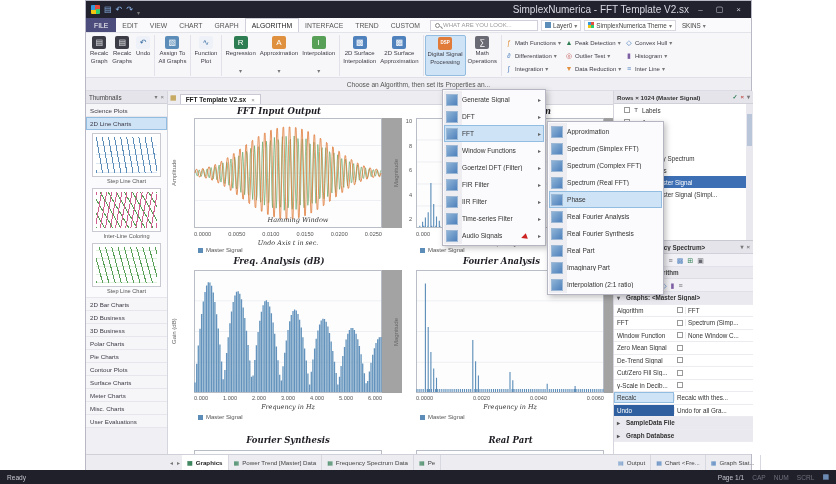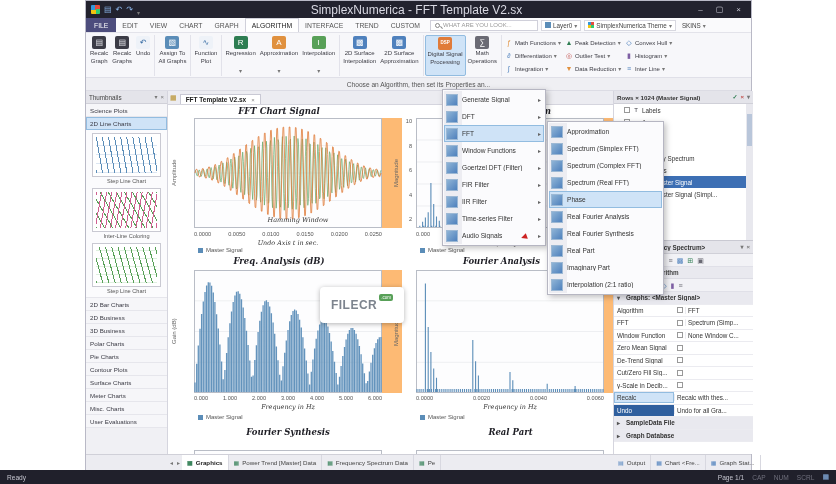--- a/index.html
+++ b/index.html
@@ -5,21 +5,21 @@
 *{margin:0;padding:0;box-sizing:border-box;}
 body{background:#fff;}
 .screen{position:relative;width:836px;height:484px;background:#fff;overflow:hidden;
   font-family:"Liberation Sans",sans-serif;color:#333;-webkit-font-smoothing:antialiased;}
 .win{position:absolute;left:85px;top:0;width:667px;height:470px;background:#f4f4f6;border:1px solid #b9b9c6;border-bottom:none;}
 
 
 .titlebar{position:absolute;left:0;top:0;right:0;height:17px;background:#22222e;display:flex;align-items:center;padding:0 5px;gap:4px;}
 .app-ico{width:9px;height:9px;border-radius:1px;background:conic-gradient(#e74c3c 0 25%,#2ecc71 0 50%,#f1c40f 0 75%,#3498db 0);}
 .tb-ico{font-size:8px;color:#8ab4e8;line-height:1;}
-.tb-title{flex:1;text-align:center;color:#d8d8e2;font-size:12px;white-space:nowrap;overflow:hidden;}
+.tb-title{flex:1;text-align:right;color:#d8d8e2;font-size:10px;white-space:nowrap;overflow:hidden;}
 .winbtn{width:15px;text-align:center;color:#c9c9d4;font-size:8px;line-height:1;}
 
 
 .tabrow{position:absolute;top:17px;left:0;right:0;height:15px;background:#fafafc;border-bottom:1px solid #e3e3ea;display:flex;align-items:stretch;overflow:hidden;}
 .file-tab{background:#4d4d7d;color:#fff;font-size:6.8px;padding:0 8px;display:flex;align-items:center;}
 .rtab{font-size:6.8px;color:#555;padding:0 6px;display:flex;align-items:center;white-space:nowrap;}
 .rtab.active{background:#fff;border:1px solid #d0d0da;border-bottom:none;color:#222;}
 .searchbox{margin-left:4px;align-self:center;display:flex;align-items:center;gap:3px;border:1px solid #d0d0da;background:#fff;height:11px;padding:0 4px;width:108px;font-size:6px;color:#999;white-space:nowrap;overflow:hidden;}
 .mag{width:5px;height:5px;border:1px solid #888;border-radius:50%;position:relative;flex:none;}
 .mag::after{content:"";position:absolute;left:3.5px;top:3.5px;width:3px;height:1px;background:#888;transform:rotate(45deg);}
@@ -71,41 +71,41 @@
 .dtab .x{color:#888;font-size:6px;font-weight:normal;}
 .charts{position:absolute;top:14px;left:0;right:0;bottom:0;overflow:hidden;background:#fff;}
 .cell{position:absolute;}
 #cell0{left:0;top:0;width:222px;height:150px;}
 #cell1{left:222px;top:0;width:223px;height:150px;}
 #cell2{left:0;top:150px;width:222px;height:170px;}
 #cell3{left:222px;top:150px;width:223px;height:170px;}
 #cell4{left:0;top:320px;width:222px;height:29px;}
 #cell5{left:222px;top:320px;width:223px;height:29px;}
 .ctitle{position:absolute;top:1px;left:0;right:0;text-align:center;font-family:"DejaVu Serif",serif;font-style:italic;font-weight:bold;font-size:8.5px;color:#1d1d24;}
-.plot{position:absolute;left:26px;width:208px;background:#fdba74;}
+.plot{position:absolute;left:26px;width:208px;background:#a3a3a3;}
 .plot.r1{top:13px;height:110px;}
 .plot.r2{top:15px;height:123px;}
 .plot svg{display:block;}
 .anno{position:absolute;left:0;right:0;bottom:4px;text-align:center;font-family:"DejaVu Serif",serif;font-style:italic;font-size:6.5px;color:#333;}
 .ylab{position:absolute;left:1px;width:10px;display:flex;align-items:center;justify-content:center;writing-mode:vertical-rl;transform:rotate(180deg);font-size:6px;color:#666;}
 .ylab.r1{top:13px;height:110px;}
 .ylab.r2{top:15px;height:123px;}
 .xticks{position:absolute;left:26px;width:188px;display:flex;justify-content:space-between;font-size:5.6px;color:#555;}
 .xticks.w90{width:162px;}
 .xticks.r1{top:126px;}
 .xticks.r2{top:140px;}
 .xlabel{position:absolute;left:26px;width:188px;text-align:center;font-family:"DejaVu Serif",serif;font-style:italic;font-size:6.4px;color:#333;}
 .xlabel.r1{top:134px;}
 .xlabel.r2{top:148px;}
 .legend{position:absolute;left:30px;display:flex;align-items:center;gap:3px;font-size:6px;color:#555;}
 .legend.r1{top:142px;}
 .legend.r2{top:159px;}
 .legend .sq{width:5px;height:5px;background:#5b8db8;}
 .yticks{position:absolute;left:6px;top:13px;height:104px;width:16px;display:flex;flex-direction:column;justify-content:space-between;align-items:flex-end;font-size:5.6px;color:#555;}
-.ctitle.part{top:2px;margin-left:18px;}
+.ctitle.part{top:10px;margin-left:18px;}
 .plot-stub{position:absolute;left:26px;width:188px;top:25px;height:6px;border:1px solid #b9bdc6;border-bottom:none;background:#fdfdfe;}
 .wm{position:absolute;left:152px;top:182px;width:84px;height:36px;background:#fff;border-radius:4px;box-shadow:0 1px 5px rgba(0,0,0,.3);display:flex;align-items:center;justify-content:center;gap:2px;z-index:5;}
 .wm .t{font-size:12px;font-weight:bold;color:#7d848e;letter-spacing:.5px;}
 .wm .s{font-size:4.5px;color:#fff;background:#58a058;padding:1px 2px;border-radius:2px;align-self:flex-start;margin-top:7px;}
 .cursor{position:absolute;left:353px;top:129px;width:0;height:0;border-left:6px solid #cc2222;border-top:3px solid transparent;border-bottom:3px solid transparent;transform:rotate(160deg);z-index:35;}
 
 
 .rpanel{position:absolute;left:527px;top:0;width:140px;bottom:0;background:#f0f0f4;border-left:1px solid #d5d5de;}
 .rows-panel{position:absolute;top:0;left:0;right:0;height:150px;border-bottom:1px solid #c9c9d2;background:#fff;overflow:hidden;}
 .rp-hd{height:13px;background:#e4e4ea;display:flex;align-items:center;font-size:6.2px;font-weight:bold;color:#333;padding:0 3px;gap:3px;border-bottom:1px solid #d0d0d8;}
@@ -468,21 +468,21 @@
           <span class="doc-ico">▦</span>
           <div class="dtab">
             <span>FFT Template V2.sx</span>
             <span class="x">×</span>
           </div>
         </div>
 
         <div class="charts">
 
           <div class="cell" id="cell0">
-            <div class="ctitle">FFT Chart Signal</div>
+            <div class="ctitle">FFT Input Output</div>
             <div class="ylab r1">Amplitude</div>
             <div class="plot r1">
               <svg id="svg0" width="188" height="110">
                   <rect x="0.5" y="0.5" width="187" height="109" fill="#fdfdfe" stroke="#b9bdc6" stroke-width="1"></rect>
                   <line x1="1" x2="187" y1="27.5" y2="27.5" stroke="#e4e6ea" stroke-width="0.6"></line>
                   <line x1="1" x2="187" y1="55.0" y2="55.0" stroke="#e4e6ea" stroke-width="0.6"></line>
                   <line x1="1" x2="187" y1="82.5" y2="82.5" stroke="#e4e6ea" stroke-width="0.6"></line>
                   <path d="M1.0 52.2L1.6 52.6L2.2 55.1L2.9 57.6L3.5 57.8L4.1 55.5L4.7 52.7L5.3 51.9L6.0 53.9L6.6 57.0L7.2 58.4L7.8 56.8L8.4 53.5L9.1 51.4L9.7 52.5L10.3 56.0L10.9 58.7L11.5 58.2L12.2 54.7L12.8 51.2L13.4 51.0L14.0 54.4L14.6 58.6L15.3 59.8L15.9 56.6L16.5 51.7L17.1 49.5L17.7 52.3L18.4 57.8L19.0 61.0L19.6 59.0L20.2 53.1L20.8 48.6L21.5 49.7L22.1 55.8L22.7 61.6L23.3 61.7L23.9 55.6L24.6 48.6L25.2 47.0L25.8 52.7L26.4 60.9L27.0 64.1L27.7 59.2L28.3 50.1L28.9 44.9L29.5 48.8L30.1 58.6L30.8 65.6L31.4 63.3L32.0 53.2L32.6 44.2L33.2 44.6L33.9 54.6L34.5 65.5L35.1 67.3L35.7 58.0L36.3 45.4L37.0 41.0L37.6 49.2L38.2 63.1L38.8 70.2L39.4 63.8L40.1 49.0L40.7 39.1L41.3 43.2L41.9 58.3L42.5 71.0L43.2 69.7L43.8 54.9L44.4 39.6L45.0 37.8L45.6 51.5L46.3 69.0L46.9 74.4L47.5 62.3L48.1 43.2L48.7 34.1L49.4 43.7L50.0 63.9L50.6 76.7L51.2 70.2L51.8 49.7L52.5 33.3L53.1 36.1L53.7 56.1L54.3 75.7L54.9 77.1L55.6 58.5L56.2 36.2L56.8 30.3L57.4 46.6L58.0 71.0L58.7 81.5L59.3 68.3L59.9 42.8L60.5 27.7L61.1 36.9L61.8 62.7L62.4 82.1L63.0 77.5L63.6 52.4L64.2 29.1L64.9 28.8L65.5 52.0L66.1 78.5L66.7 84.2L67.3 63.7L68.0 35.0L68.6 23.8L69.2 40.5L69.8 70.6L70.4 87.1L71.1 75.0L71.7 44.7L72.3 23.2L72.9 30.0L73.5 59.4L74.2 85.3L74.8 84.3L75.4 56.9L76.0 27.5L76.6 22.5L77.3 46.6L77.9 78.5L78.5 89.7L79.1 69.8L79.7 36.5L80.4 19.4L81.0 34.2L81.6 67.7L82.2 90.2L82.8 81.2L83.5 48.7L84.1 21.6L84.7 24.3L85.3 54.5L85.9 85.3L86.6 89.2L87.2 62.5L87.8 28.9L88.4 18.6L89.0 40.8L89.7 75.8L90.3 92.3L90.9 75.5L91.5 40.3L92.1 18.3L92.8 29.0L93.4 63.0L94.0 89.9L94.6 85.6L95.2 54.0L95.9 23.3L96.5 21.0L97.1 49.0L97.7 82.3L98.3 91.2L99.0 67.7L99.6 33.0L100.2 18.0L100.8 36.1L101.4 70.9L102.1 91.4L102.7 79.4L103.3 45.7L103.9 20.5L104.5 26.2L105.2 57.5L105.8 86.3L106.4 87.1L107.0 59.3L107.6 27.9L108.3 20.9L108.9 44.3L109.5 77.0L110.1 89.8L110.7 71.5L111.4 38.8L112.0 20.8L112.6 33.4L113.2 65.0L113.8 87.3L114.5 80.6L115.1 51.3L115.7 25.7L116.3 26.4L116.9 52.5L117.6 80.4L118.2 85.3L118.8 63.3L119.4 34.3L120.0 24.1L120.7 41.4L121.3 70.5L121.9 85.3L122.5 73.0L123.1 45.1L123.8 26.5L124.4 33.5L125.0 59.4L125.6 80.8L126.2 79.0L126.9 56.0L127.5 32.6L128.1 29.6L128.7 49.0L129.3 73.3L130.0 80.8L130.6 65.4L131.2 41.2L131.8 29.8L132.4 41.0L133.1 64.2L133.7 78.6L134.3 71.9L134.9 50.5L135.5 33.7L136.2 36.2L136.8 55.1L137.4 73.4L138.0 74.9L138.6 58.9L139.3 40.0L139.9 34.9L140.5 47.7L141.1 66.4L141.7 74.5L142.4 65.1L143.0 47.3L143.6 36.8L144.2 42.7L144.8 59.1L145.5 71.3L146.1 68.7L146.7 54.2L147.3 41.0L147.9 40.6L148.6 52.8L149.2 66.4L149.8 69.4L150.4 59.7L151.0 46.3L151.7 41.2L152.3 48.3L152.9 60.9L153.5 67.8L154.1 63.1L154.8 51.6L155.4 43.7L156.0 46.0L156.6 56.0L157.2 64.7L157.9 64.4L158.5 56.0L159.1 47.2L159.7 45.6L160.3 52.3L161.0 60.9L161.6 63.9L162.2 59.0L162.8 50.9L163.4 46.9L164.1 50.1L164.7 57.4L165.3 62.2L165.9 60.4L166.5 54.1L167.2 49.0L167.8 49.4L168.4 54.6L169.0 59.9L169.6 60.5L170.3 56.4L170.9 51.3L171.5 49.8L172.1 52.8L172.7 57.6L173.4 59.8L174.0 57.7L174.6 53.4L175.2 50.8L175.8 52.0L176.5 55.7L177.1 58.6L177.7 58.2L178.3 55.1L178.9 52.0L179.6 51.7L180.2 54.3L180.8 57.4L181.4 58.2L182.0 56.2L182.7 53.2L183.3 51.9L183.9 53.3L184.5 56.2L185.1 58.0L185.8 57.1L186.4 54.4L187.0 52.2" fill="none" stroke="#69a869" stroke-width="0.7"></path>
                   <path d="M1.0 55.0L1.6 52.7L2.2 51.3L2.9 51.3L3.5 52.7L4.1 55.0L4.7 57.4L5.3 58.9L6.0 59.0L6.6 57.5L7.2 55.0L7.8 52.4L8.4 50.7L9.1 50.5L9.7 52.2L10.3 55.0L10.9 58.0L11.5 60.0L12.2 60.2L12.8 58.3L13.4 55.0L14.0 51.5L14.6 49.1L15.3 48.9L15.9 51.1L16.5 55.0L17.1 59.2L17.7 62.0L18.4 62.2L19.0 59.6L19.6 55.0L20.2 50.1L20.8 46.7L21.5 46.5L22.1 49.5L22.7 55.0L23.3 60.8L23.9 64.7L24.6 65.0L25.2 61.4L25.8 55.0L26.4 48.2L27.0 43.6L27.7 43.3L28.3 47.5L28.9 55.0L29.5 62.9L30.1 68.1L30.8 68.5L31.4 63.6L32.0 55.0L32.6 45.9L33.2 40.0L33.9 39.6L34.5 45.2L35.1 55.0L35.7 65.3L36.3 72.1L37.0 72.5L37.6 66.1L38.2 55.0L38.8 43.4L39.4 35.8L40.1 35.4L40.7 42.6L41.3 55.0L41.9 67.9L42.5 76.3L43.2 76.8L43.8 68.7L44.4 55.0L45.0 40.7L45.6 31.5L46.3 31.0L46.9 39.9L47.5 55.0L48.1 70.6L48.7 80.7L49.4 81.2L50.0 71.5L50.6 55.0L51.2 38.0L51.8 27.0L52.5 26.6L53.1 37.2L53.7 55.0L54.3 73.4L54.9 85.1L55.6 85.6L56.2 74.1L56.8 55.0L57.4 35.3L58.0 22.8L58.7 22.3L59.3 34.6L59.9 55.0L60.5 75.9L61.1 89.3L61.8 89.7L62.4 76.7L63.0 55.0L63.6 32.9L64.2 18.8L64.9 18.4L65.5 32.2L66.1 55.0L66.7 78.3L67.3 93.0L68.0 93.4L68.6 78.9L69.2 55.0L69.8 30.7L70.4 15.3L71.1 15.0L71.7 30.1L72.3 55.0L72.9 80.3L73.5 96.2L74.2 96.5L74.8 80.8L75.4 55.0L76.0 28.9L76.6 12.5L77.3 12.3L77.9 28.4L78.5 55.0L79.1 81.8L79.7 98.6L80.4 98.8L81.0 82.2L81.6 55.0L82.2 27.6L82.8 10.5L83.5 10.3L84.1 27.3L84.7 55.0L85.3 82.9L85.9 100.3L86.6 100.4L87.2 83.1L87.8 55.0L88.4 26.8L89.0 9.3L89.7 9.2L90.3 26.7L90.9 55.0L91.5 83.4L92.1 101.0L92.8 101.0L93.4 83.4L94.0 55.0L94.6 26.6L95.2 9.0L95.9 9.0L96.5 26.6L97.1 55.0L97.7 83.3L98.3 100.8L99.0 100.7L99.6 83.2L100.2 55.0L100.8 26.9L101.4 9.6L102.1 9.7L102.7 27.1L103.3 55.0L103.9 82.7L104.5 99.7L105.2 99.5L105.8 82.4L106.4 55.0L107.0 27.8L107.6 11.2L108.3 11.4L108.9 28.2L109.5 55.0L110.1 81.6L110.7 97.7L111.4 97.5L112.0 81.1L112.6 55.0L113.2 29.2L113.8 13.5L114.5 13.8L115.1 29.7L115.7 55.0L116.3 79.9L116.9 95.0L117.6 94.7L118.2 79.3L118.8 55.0L119.4 31.1L120.0 16.6L120.7 17.0L121.3 31.7L121.9 55.0L122.5 77.8L123.1 91.6L123.8 91.2L124.4 77.1L125.0 55.0L125.6 33.3L126.2 20.3L126.9 20.7L127.5 34.1L128.1 55.0L128.7 75.4L129.3 87.7L130.0 87.2L130.6 74.7L131.2 55.0L131.8 35.9L132.4 24.4L133.1 24.9L133.7 36.6L134.3 55.0L134.9 72.8L135.5 83.4L136.2 83.0L136.8 72.0L137.4 55.0L138.0 38.5L138.6 28.8L139.3 29.3L139.9 39.4L140.5 55.0L141.1 70.1L141.7 79.0L142.4 78.5L143.0 69.3L143.6 55.0L144.2 41.3L144.8 33.2L145.5 33.7L146.1 42.1L146.7 55.0L147.3 67.4L147.9 74.6L148.6 74.2L149.2 66.6L149.8 55.0L150.4 43.9L151.0 37.5L151.7 37.9L152.3 44.7L152.9 55.0L153.5 64.8L154.1 70.4L154.8 70.0L155.4 64.1L156.0 55.0L156.6 46.4L157.2 41.5L157.9 41.9L158.5 47.1L159.1 55.0L159.7 62.5L160.3 66.7L161.0 66.4L161.6 61.8L162.2 55.0L162.8 48.6L163.4 45.0L164.1 45.3L164.7 49.2L165.3 55.0L165.9 60.5L166.5 63.5L167.2 63.3L167.8 59.9L168.4 55.0L169.0 50.4L169.6 47.8L170.3 48.0L170.9 50.8L171.5 55.0L172.1 58.9L172.7 61.1L173.4 60.9L174.0 58.5L174.6 55.0L175.2 51.7L175.8 49.8L176.5 50.0L177.1 52.0L177.7 55.0L178.3 57.8L178.9 59.5L179.6 59.3L180.2 57.6L180.8 55.0L181.4 52.5L182.0 51.0L182.7 51.1L183.3 52.6L183.9 55.0L184.5 57.3L185.1 58.7L185.8 58.7L186.4 57.3L187.0 55.0" fill="none" stroke="#e07b39" stroke-width="0.8"></path>
                 </svg>
@@ -596,24 +596,20 @@
 
           <div class="cell" id="cell4">
             <div class="ctitle part">Fourier Synthesis</div>
             <div class="plot-stub"></div>
           </div>
           <div class="cell" id="cell5">
             <div class="ctitle part">Real Part</div>
             <div class="plot-stub"></div>
           </div>
 
-          <div class="wm">
-            <span class="t">FILECR</span>
-            <span class="s">.com</span>
-          </div>
 
           <div class="cursor"></div>
         </div>
       </div>
 
       <div class="rpanel">
         <div class="rows-panel">
           <div class="rp-hd">
             <span class="sp">Rows × 1024 (Master Signal)</span>
             <span class="hd-ico" style="color:#2e7d52;">✓</span>

